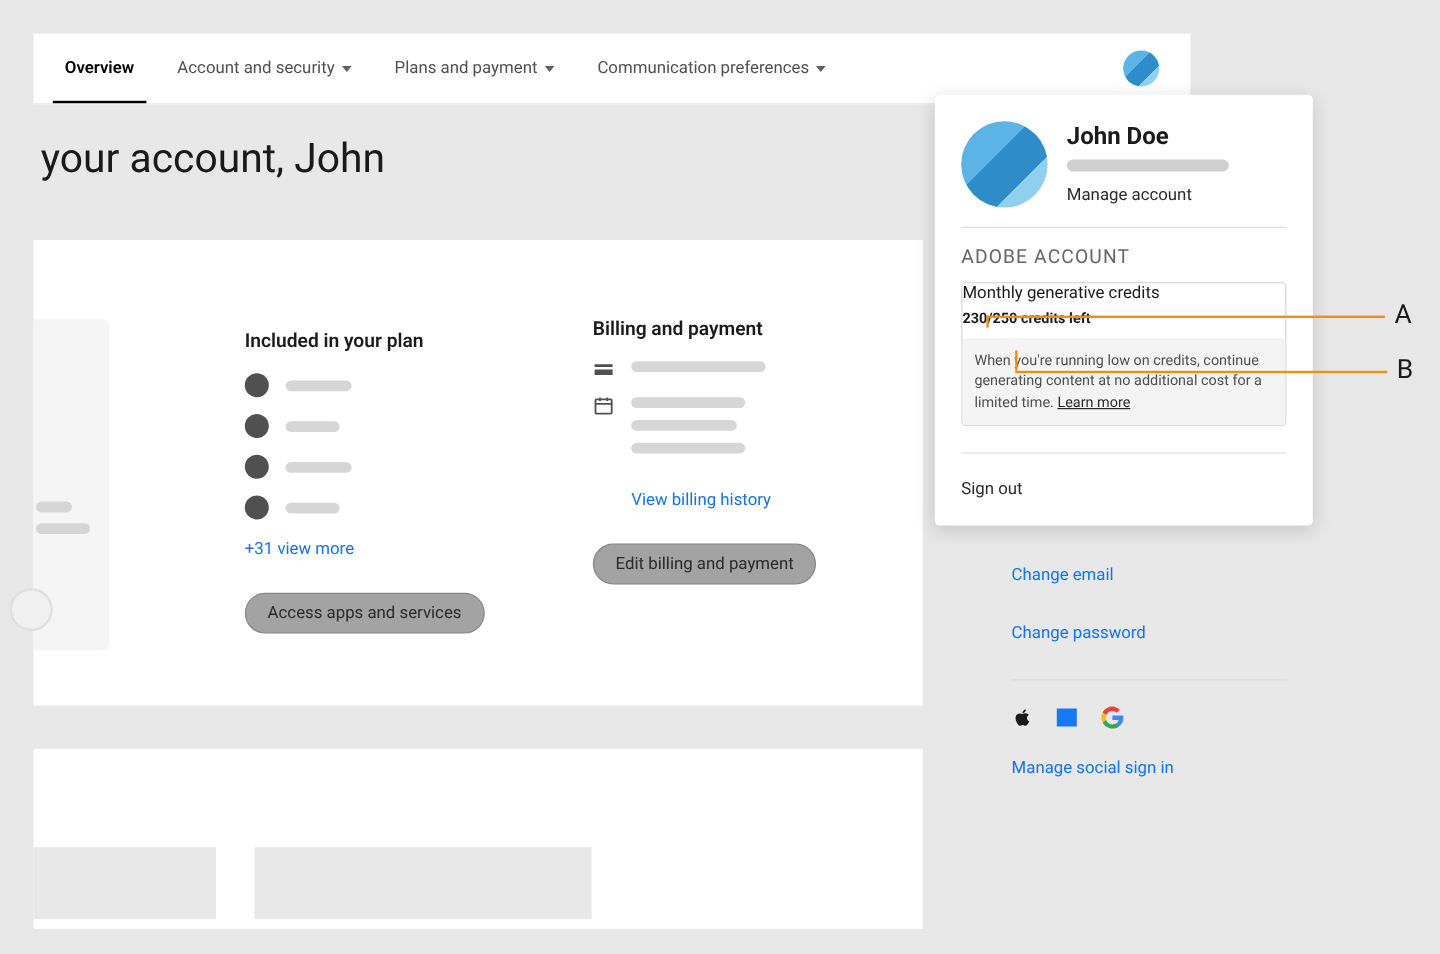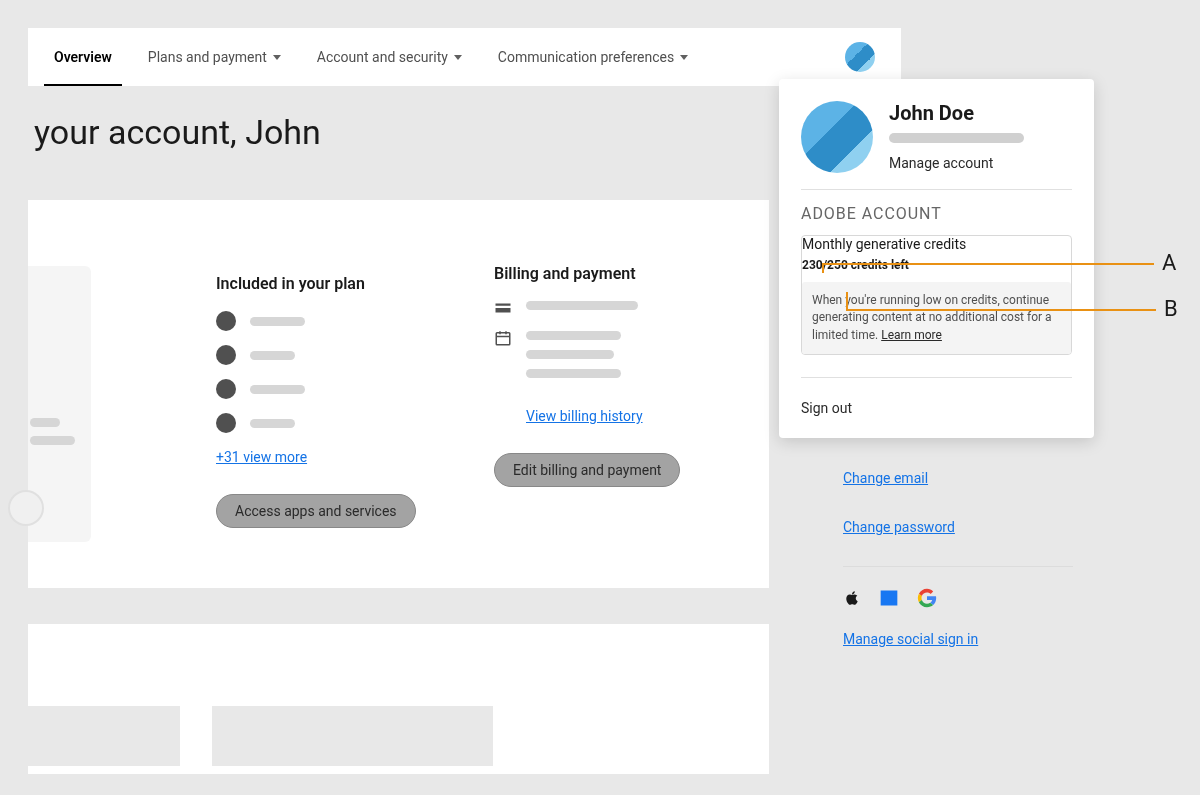--- a/index.html
+++ b/index.html
@@ -1,46 +1,46 @@
 <!DOCTYPE html>
 <html><head>
   <meta charset="utf-8">
   <style>
     * { margin: 0; padding: 0; box-sizing: border-box; font-family: -apple-system, BlinkMacSystemFont, "Segoe UI", Roboto, sans-serif; }
     body { background: #e8e8e8; width: 1200px; height: 795px; overflow: hidden; position: relative; }
     
-    .app-container { background: #fff; position: absolute; left: 28px; top: 28px; width: 873px; height: 59px; border-bottom: 1px solid #e8e8e8; }
+    .app-container { background: #fff; position: absolute; left: 28px; top: 28px; width: 964px; height: 59px; border-bottom: 1px solid #e8e8e8; }
     
     .nav { display: flex; align-items: center; height: 100%; padding: 0 8px; }
     .nav-item { padding: 0 18px; height: 100%; display: flex; align-items: center; font-size: 14px; color: #505050; cursor: pointer; position: relative; }
     .nav-item.active { font-weight: 600; color: #000; }
     .nav-item.active::after { content: ""; position: absolute; bottom: 0; left: 8px; right: 8px; height: 2px; background: #000; }
     .nav-chevron { margin-left: 6px; width: 0; height: 0; border-left: 4px solid transparent; border-right: 4px solid transparent; border-top: 5px solid #606060; }
     .nav-avatar { margin-left: auto; margin-right: 18px; width: 30px; height: 30px; border-radius: 50%; background: linear-gradient(135deg, #5cb3e6 0%, #5cb3e6 40%, #2e8dc8 40%, #2e8dc8 70%, #8fd0f0 70%); cursor: pointer; }
     
     .page-title-area { position: absolute; left: 34px; top: 112px; }
     .page-title { font-size: 34px; font-weight: 400; color: #1a1a1a; }
     
     .main-card { position: absolute; left: 28px; top: 200px; width: 741px; height: 388px; background: #fff; }
     
     .sub-card { position: absolute; left: 28px; top: 266px; width: 63px; height: 276px; background: #f5f5f5; border-radius: 0 6px 6px 0; }
     
-    .plan-section { position: absolute; left: 216px; top: 274px; width: 260px; }
+    .plan-section { position: absolute; left: 204px; top: 274px; width: 260px; }
     .section-title { font-size: 16px; font-weight: 600; margin-bottom: 18px; color: #1a1a1a; }
     .plan-row { display: flex; align-items: center; margin-bottom: 14px; }
     .plan-dot { width: 20px; height: 20px; border-radius: 50%; background: #505050; margin-right: 14px; flex-shrink: 0; }
     .skel { height: 9px; background: #d6d6d6; border-radius: 5px; }
     .skel.w55 { width: 55px; }
     .skel.w45 { width: 45px; }
     .skel.w95 { width: 95px; }
     .skel.w112 { width: 112px; }
     .skel.w88 { width: 88px; }
     .skel.w30 { width: 30px; }
     
-    .link { color: #1473e6; text-decoration: underline; font-size: 14px; cursor: pointer; }
+    .link { color: #1473e6; font-size: 14px; cursor: pointer; }
     .view-more { margin-top: 10px; margin-bottom: 28px; }
     
     .pill-btn { display: inline-block; padding: 8px 18px; border: 1.5px solid #888; border-radius: 18px; font-size: 14px; color: #2a2a2a; cursor: pointer; background: #a3a3a3; }
     
     .billing-section { position: absolute; left: 494px; top: 264px; width: 260px; }
     .billing-row { display: flex; align-items: flex-start; margin-bottom: 14px; }
     .billing-icon { width: 18px; height: 18px; margin-right: 14px; flex-shrink: 0; color: #505050; margin-top: -2px; }
     .billing-lines { display: flex; flex-direction: column; gap: 10px; }
     .view-billing { margin-left: 32px; margin-top: 28px; margin-bottom: 28px; }
     
@@ -85,25 +85,25 @@
   </style>
 </head>
 <body>
 
 <div class="app-container">
   <div class="nav">
     <div class="nav-item active">
       <span>Overview</span>
     </div>
     <div class="nav-item">
+      <span>Account and security</span>
+      <span class="nav-chevron"></span>
+    </div>
+    <div class="nav-item">
       <span>Plans and payment</span>
-      <span class="nav-chevron"></span>
-    </div>
-    <div class="nav-item">
-      <span>Account and security</span>
       <span class="nav-chevron"></span>
     </div>
     <div class="nav-item">
       <span>Communication preferences</span>
       <span class="nav-chevron"></span>
     </div>
     <div class="nav-avatar"></div>
   </div>
 </div>
 

